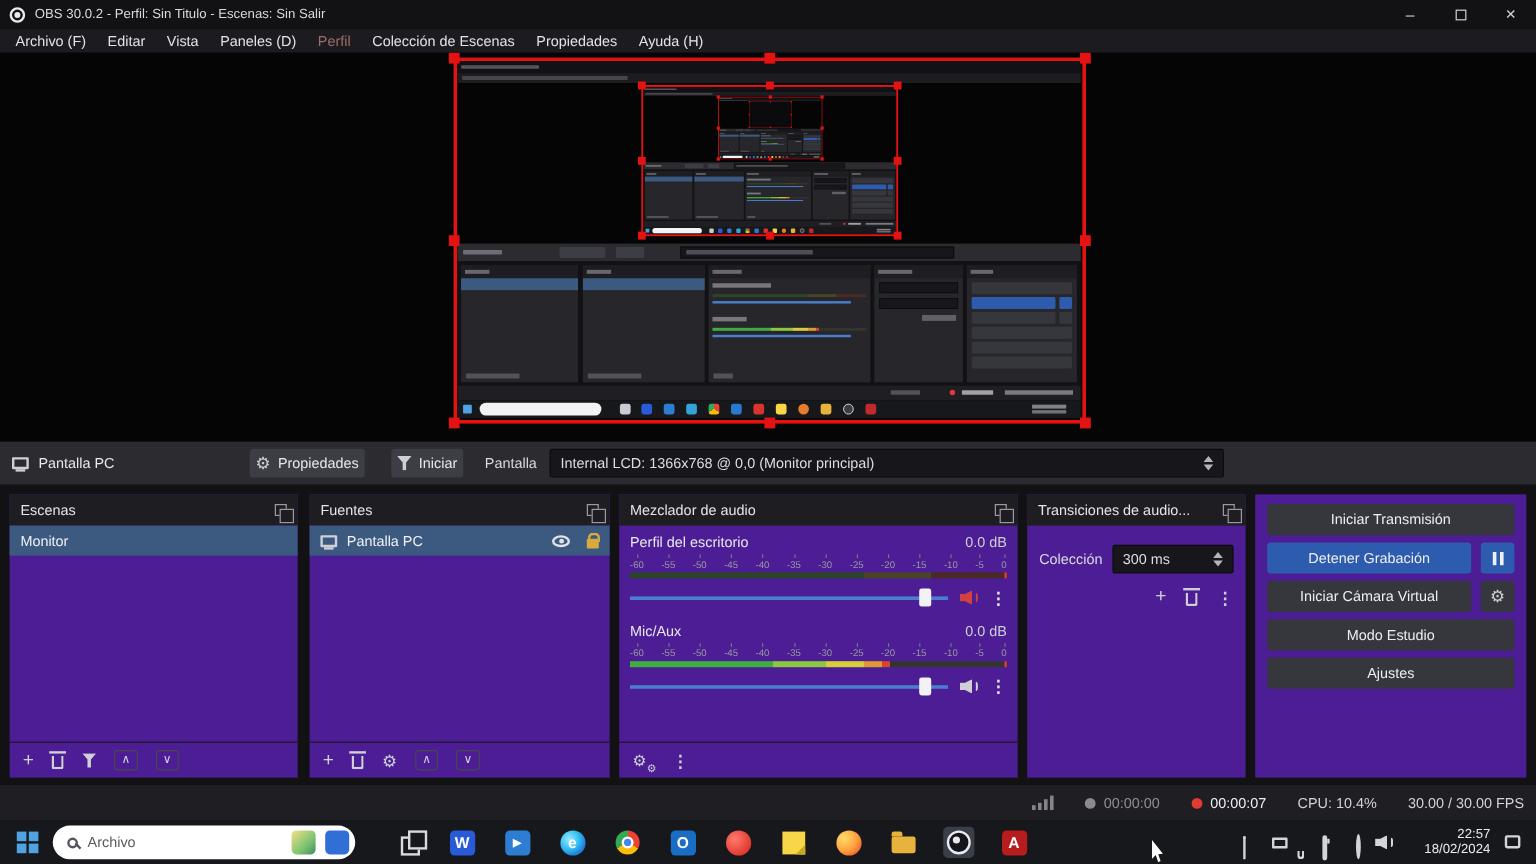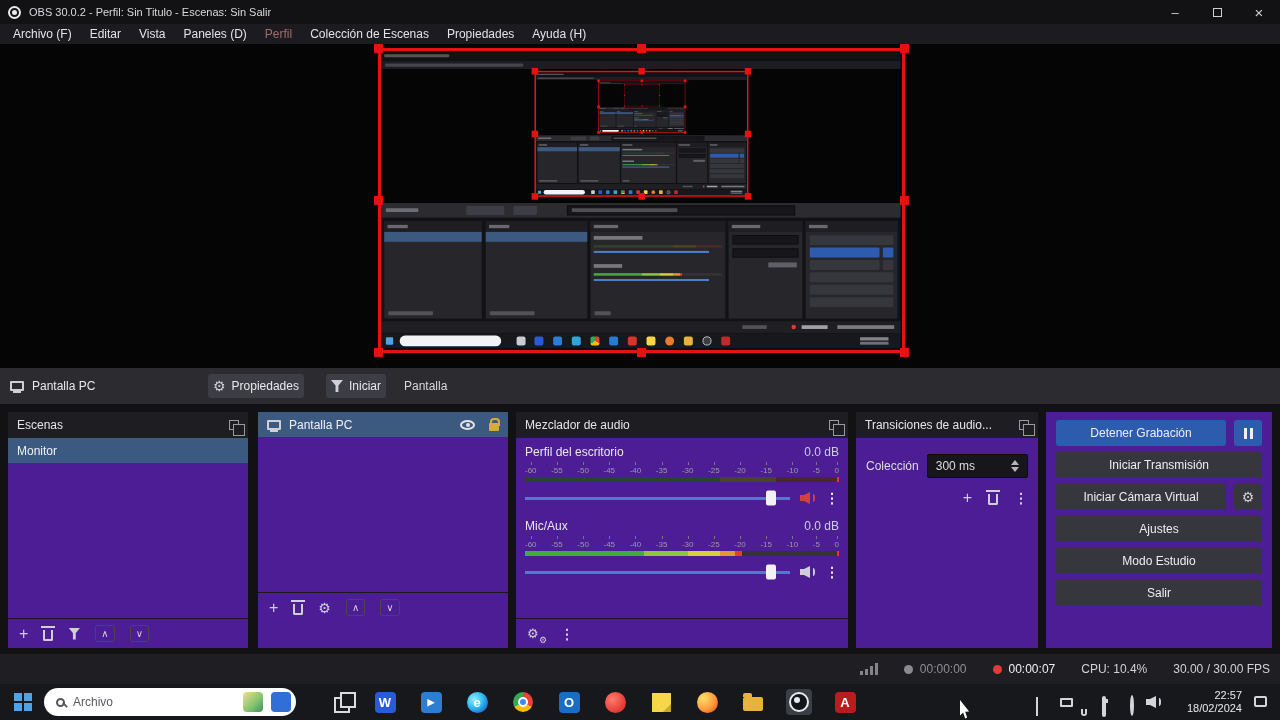--- a/index.html
+++ b/index.html
@@ -515,20 +515,27 @@
   </span>
   <span class="ctx-btn" style="left:208px;width:96px">
     <span class="gear">⚙</span>
     <span>Propiedades</span>
   </span>
   <span class="ctx-btn" style="left:326px;width:60px">
     <span class="funnel"></span>
     <span>Iniciar</span>
   </span>
   <span class="ctx-label">Pantalla</span>
+  <span class="combo ctx-combo">
+    <span>Internal LCD: 1366x768 @ 0,0 (Monitor principal)</span>
+    <span class="spin">
+        <i class="tri-up"></i>
+        <i class="tri-dn"></i>
+      </span>
+  </span>
 </div>
 
 <div class="docks">
 
   <div class="panel" style="left:8px;width:240px">
     <div class="panel-h">
       <span>Escenas</span>
       <span class="dockico"></span>
     </div>
     <div class="panel-body">
@@ -539,20 +546,24 @@
         <span class="plus">+</span>
         <span class="trash"></span>
         <span class="funnel"></span>
         <span class="chevbox">∧</span>
         <span class="chevbox">∨</span>
       </div>
     </div>
   </div>
 
   <div class="panel" style="left:258px;width:250px">
+    <div class="panel-h">
+      <span>Fuentes</span>
+      <span class="dockico"></span>
+    </div>
     <div class="panel-body">
       <div class="list-row selected">
         <span class="mon"></span>
         <span>Pantalla PC</span>
         <span style="margin-left:auto;display:flex;align-items:center;gap:14px">
           <span class="eye"></span>
           <span class="lock"></span>
         </span>
       </div>
       <div class="panel-toolbar">
@@ -666,43 +677,40 @@
         <span class="plus">+</span>
         <span class="trash"></span>
         <span class="kebab">⋮</span>
       </div>
     </div>
   </div>
 
   <div class="panel" style="left:1046px;width:226px">
     <div class="panel-body ctl-body">
       <div class="ctl-row">
+          <span class="btn">Iniciar Transmisión</span>
+        </div>
+      <div class="ctl-row">
         <span class="btn blue">Detener Grabación</span>
         <span class="ctl-sq blue">
             <span class="pbar"></span>
             <span class="pbar"></span>
           </span>
       </div>
       <div class="ctl-row">
-          <span class="btn">Iniciar Transmisión</span>
-        </div>
-      <div class="ctl-row">
         <span class="btn">Iniciar Cámara Virtual</span>
         <span class="ctl-sq">
             <span class="gear">⚙</span>
           </span>
       </div>
       <div class="ctl-row">
-          <span class="btn">Ajustes</span>
-        </div>
-      <div class="ctl-row">
           <span class="btn">Modo Estudio</span>
         </div>
       <div class="ctl-row">
-          <span class="btn">Salir</span>
+          <span class="btn">Ajustes</span>
         </div>
     </div>
   </div>
 </div>
 
 <div class="statusbar">
   <span class="sb-bars">
       <i style="height:4px"></i>
       <i style="height:6px"></i>
       <i style="height:9px"></i>

